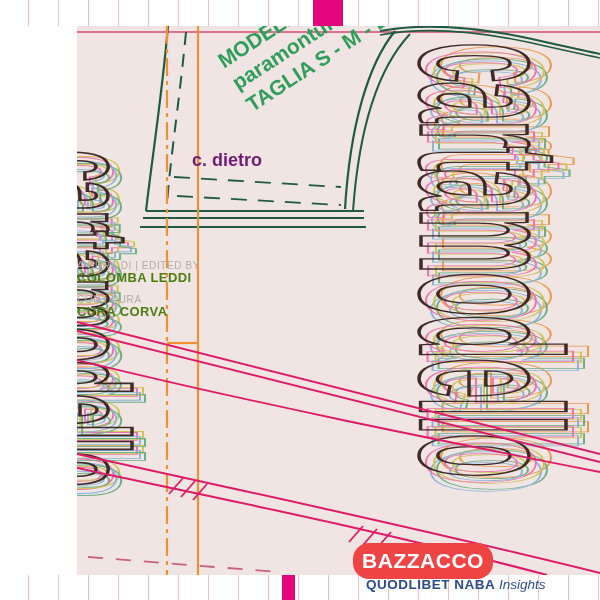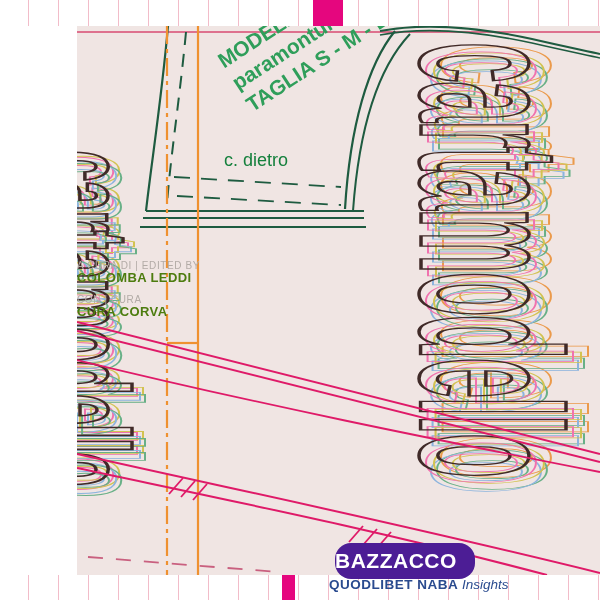--- a/index.html
+++ b/index.html
@@ -32,35 +32,35 @@
   .s-pink{-webkit-text-stroke:2px #f072ae;}
   .s-yellow{-webkit-text-stroke:2px #d2c251;}
   .s-blue{-webkit-text-stroke:2px #8cb4de;}
   .s-green{-webkit-text-stroke:2px #68b087;}
   .s-orange{-webkit-text-stroke:2px #eb9a4b;}
 
   
   .pattern-note{position:absolute;left:136px;top:26px;transform:rotate(-33deg);
                 transform-origin:0 0;color:#2f9e5a;font-size:21px;font-weight:bold;
                 line-height:26px;white-space:nowrap;z-index:4;}
-  .piece-label{position:absolute;left:115px;top:124px;color:#15803d;font-size:18px;
-               font-weight:normal;z-index:4;margin-left:32px;}
+  .piece-label{position:absolute;left:115px;top:124px;color:#701a75;font-size:18px;
+               font-weight:bold;z-index:4;}
 
   
   .credits{position:absolute;left:0;top:234px;width:320px;text-align:left;z-index:5;}
   .credit-role{color:#b2aba6;font-size:10px;letter-spacing:0.6px;line-height:11px;}
   .credit-name{color:#4d7c0f;font-size:13px;font-weight:bold;letter-spacing:0.4px;
                line-height:14px;margin-bottom:9px;}
 
   
-  .logo-box{position:absolute;left:335px;top:543px;width:140px;height:36px;
-            background:#4c1d95;border-radius:16px;display:flex;align-items:center;
-            z-index:12;}
+  .logo-box{position:absolute;left:353px;top:543px;width:140px;height:36px;
+            background:#ef4444;border-radius:16px;display:flex;align-items:center;
+            justify-content:center;z-index:12;}
   .logo-text{color:#ffffff;font-size:21px;font-weight:bold;letter-spacing:0.5px;}
-  .imprint{position:absolute;left:329px;top:577px;color:#2a4b8f;font-size:13.5px;z-index:11;
+  .imprint{position:absolute;left:366px;top:577px;color:#2a4b8f;font-size:13.5px;z-index:11;
            white-space:nowrap;}
   .imprint b{font-weight:bold;letter-spacing:0.5px;}
   .imprint i{font-style:italic;font-weight:normal;}
 </style>
 </head>
 <body>
 
 <div class="page">
 
   <div class="strip strip-top"></div>

